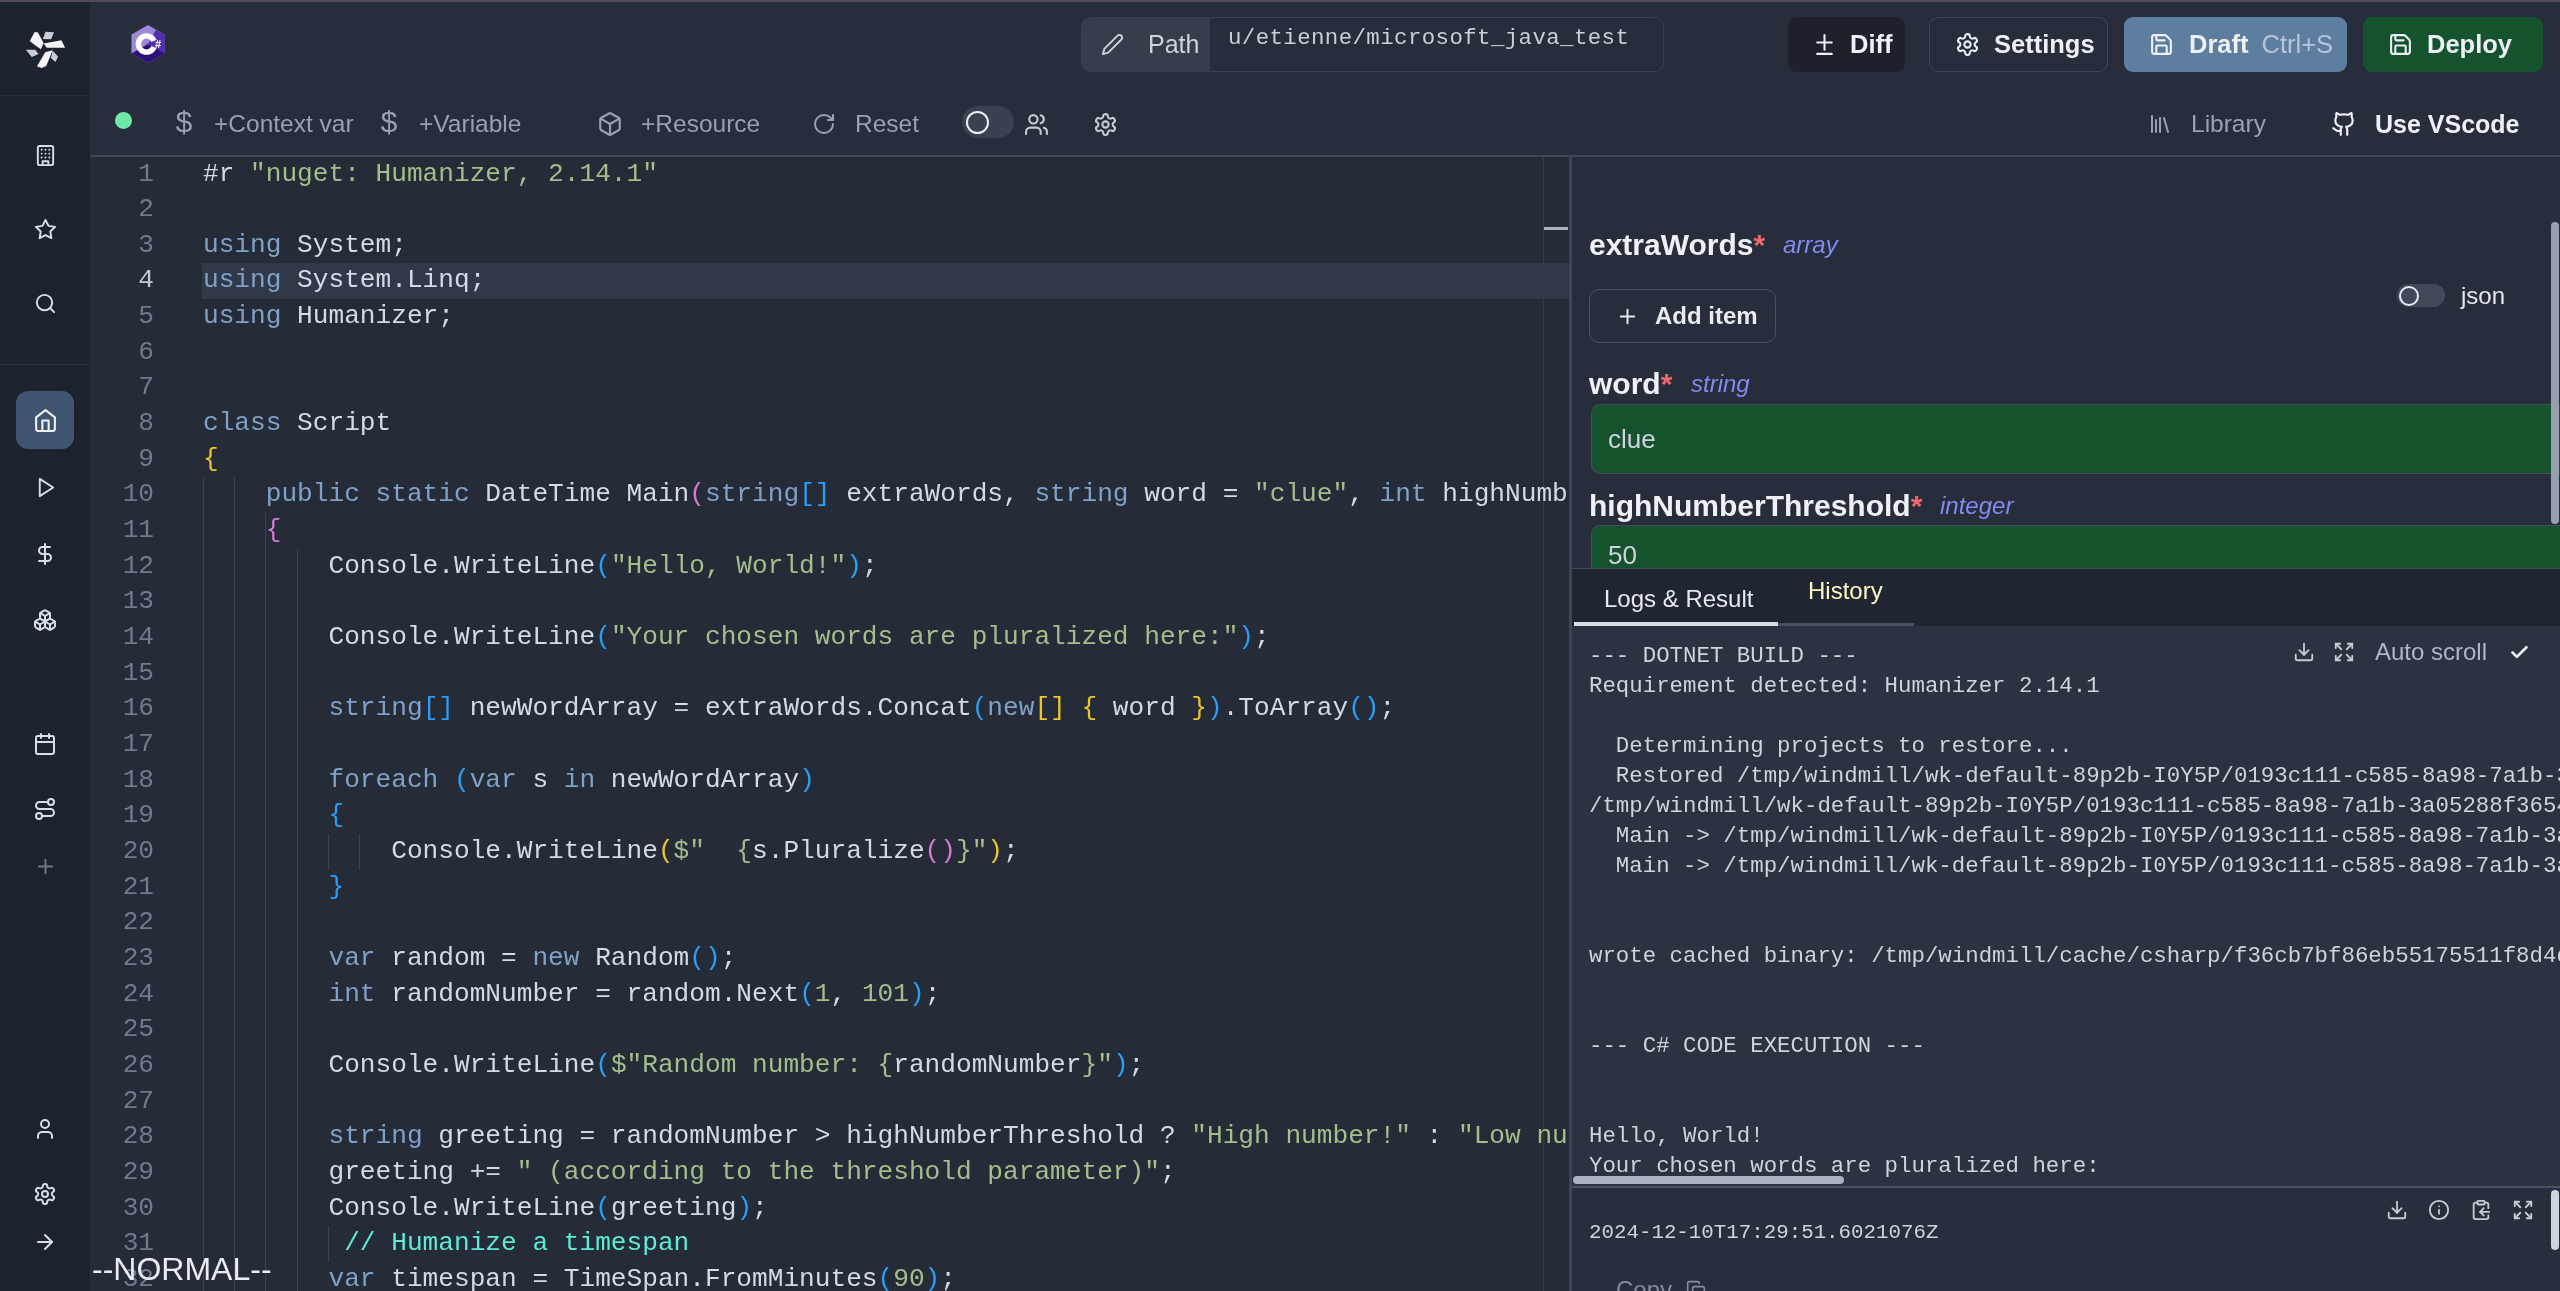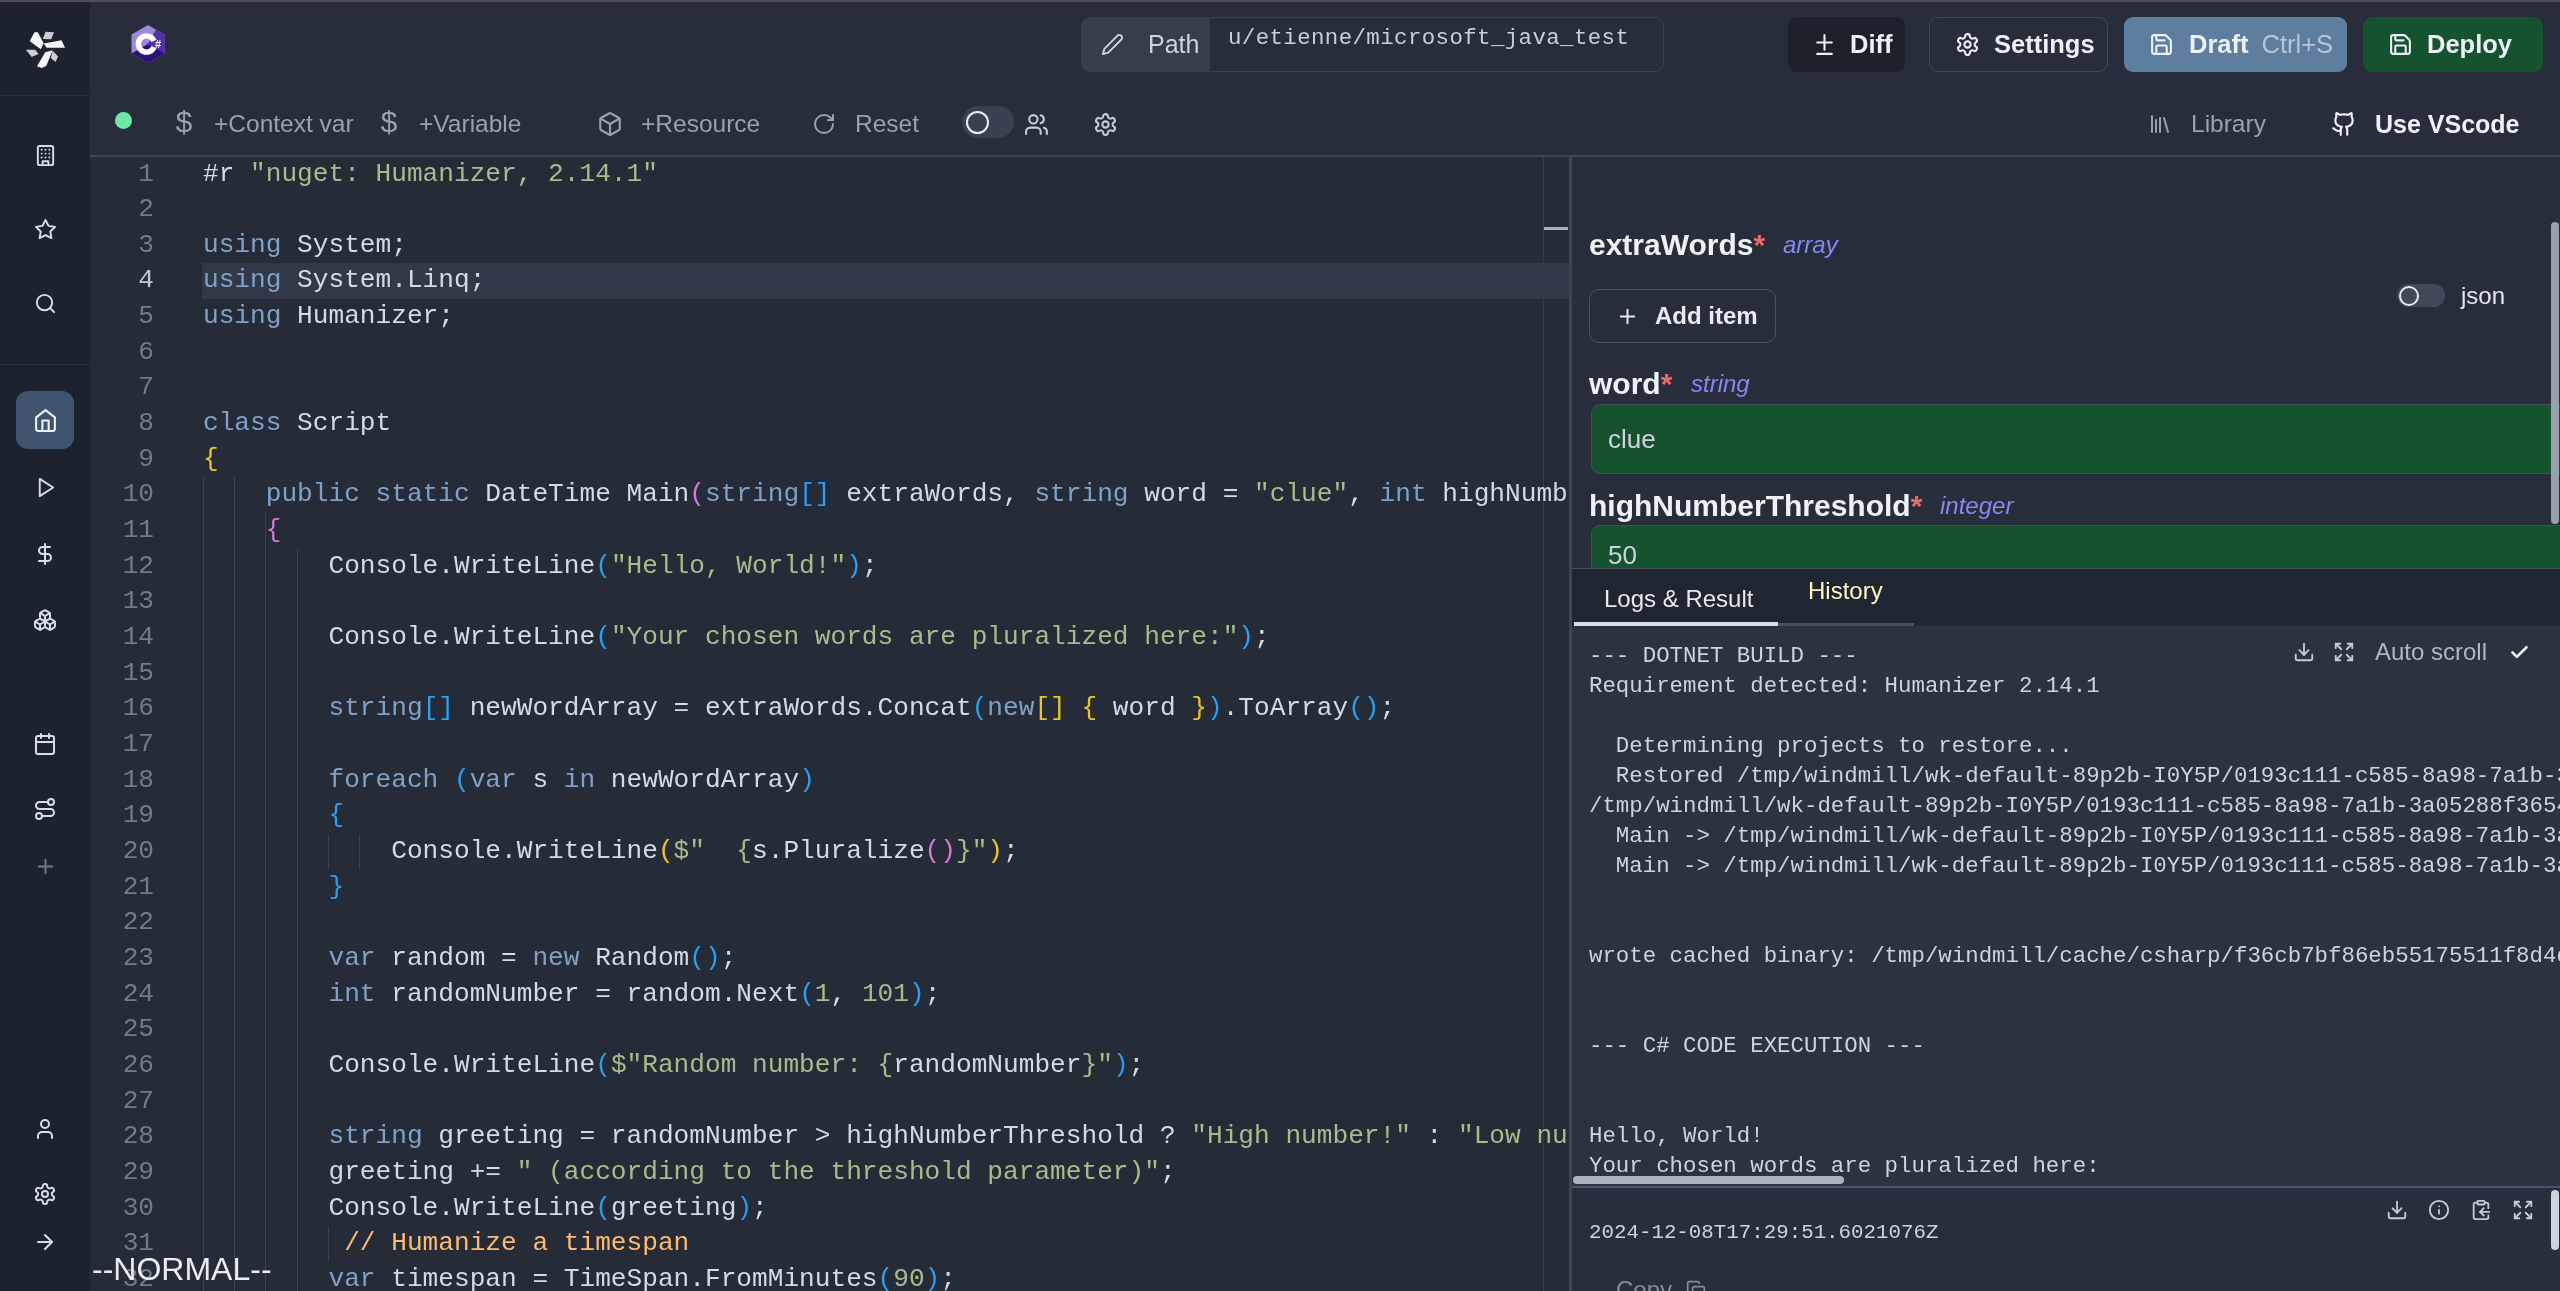--- a/index.html
+++ b/index.html
@@ -44,21 +44,21 @@
 #btn-deploy{left:2273px;width:180px;background:#14532d;}
 #btn-deploy svg{margin-left:25px;}#btn-deploy span{margin-left:14px;}
 
 .titem{position:absolute;top:0px;height:62px;display:flex;align-items:center;color:#98a1b0;font-size:24.5px;}
 #greendot{left:25px;top:19px;width:17px;height:17px;border-radius:50%;background:#6ee7a7;}
 
 .cl{position:absolute;left:0;height:35.66px;line-height:35.66px;white-space:pre;font-family:"Liberation Mono",monospace;font-size:26.15px;color:#d4dae3;}
 .ln{display:inline-block;width:64px;text-align:right;color:#6f7a8d;margin-right:49px;}
 .k{color:#7fa0c7;}
 .s{color:#a3be8c;}
-.cm{color:#fdba74;}
+.cm{color:#5eead4;}
 .b1{color:#e8c52d;}
 .b2{color:#d977d4;}
 .b3{color:#2b9df4;}
 .ig{position:absolute;width:1px;background:#3b4250;}
 #hlline{position:absolute;left:112px;top:106.98px;width:1456px;height:35.66px;background:#313848;}
 #ovborder{position:absolute;left:1453px;top:0;width:1px;height:1134.5px;background:#333a48;}
 #ovcursor{position:absolute;left:1454px;top:70px;width:24px;height:3.5px;background:#aab1c0;}
 #vim{position:absolute;left:2px;top:1094px;font-family:"Liberation Sans",sans-serif;font-size:32px;color:#e9ecf1;z-index:5;}
 
 .plabel{position:absolute;font-size:30px;font-weight:700;color:#eef1f5;}
@@ -469,21 +469,21 @@
             <path d="m15 15 6 6"></path>
             <path d="m15 9 6-6"></path>
             <path d="M21 16.2V21h-4.8"></path>
             <path d="M21 7.8V3h-4.8"></path>
             <path d="M3 16.2V21h4.8"></path>
             <path d="m3 21 6-6"></path>
             <path d="M3 7.8V3h4.8"></path>
             <path d="M9 9 3 3"></path>
           </svg>
         </div>
-<div id="timestamp">2024-12-08T17:29:51.6021076Z</div>
+<div id="timestamp">2024-12-10T17:29:51.6021076Z</div>
 <div id="copyrow">
           <span>Copy</span>
           <svg width="20" height="20" viewBox="0 0 24 24" fill="none" stroke="currentColor" stroke-width="2" stroke-linecap="round" stroke-linejoin="round">
             <rect width="14" height="14" x="8" y="8" rx="2"></rect>
             <path d="M4 16c-1.1 0-2-.9-2-2V4c0-1.1.9-2 2-2h10c1.1 0 2 .9 2 2"></path>
           </svg>
         </div>
 </div>
 <div class="abs" style="left:979px;top:1033px;width:8px;height:60px;border-radius:4px;background:#ced4dd;"></div>
 </div>

